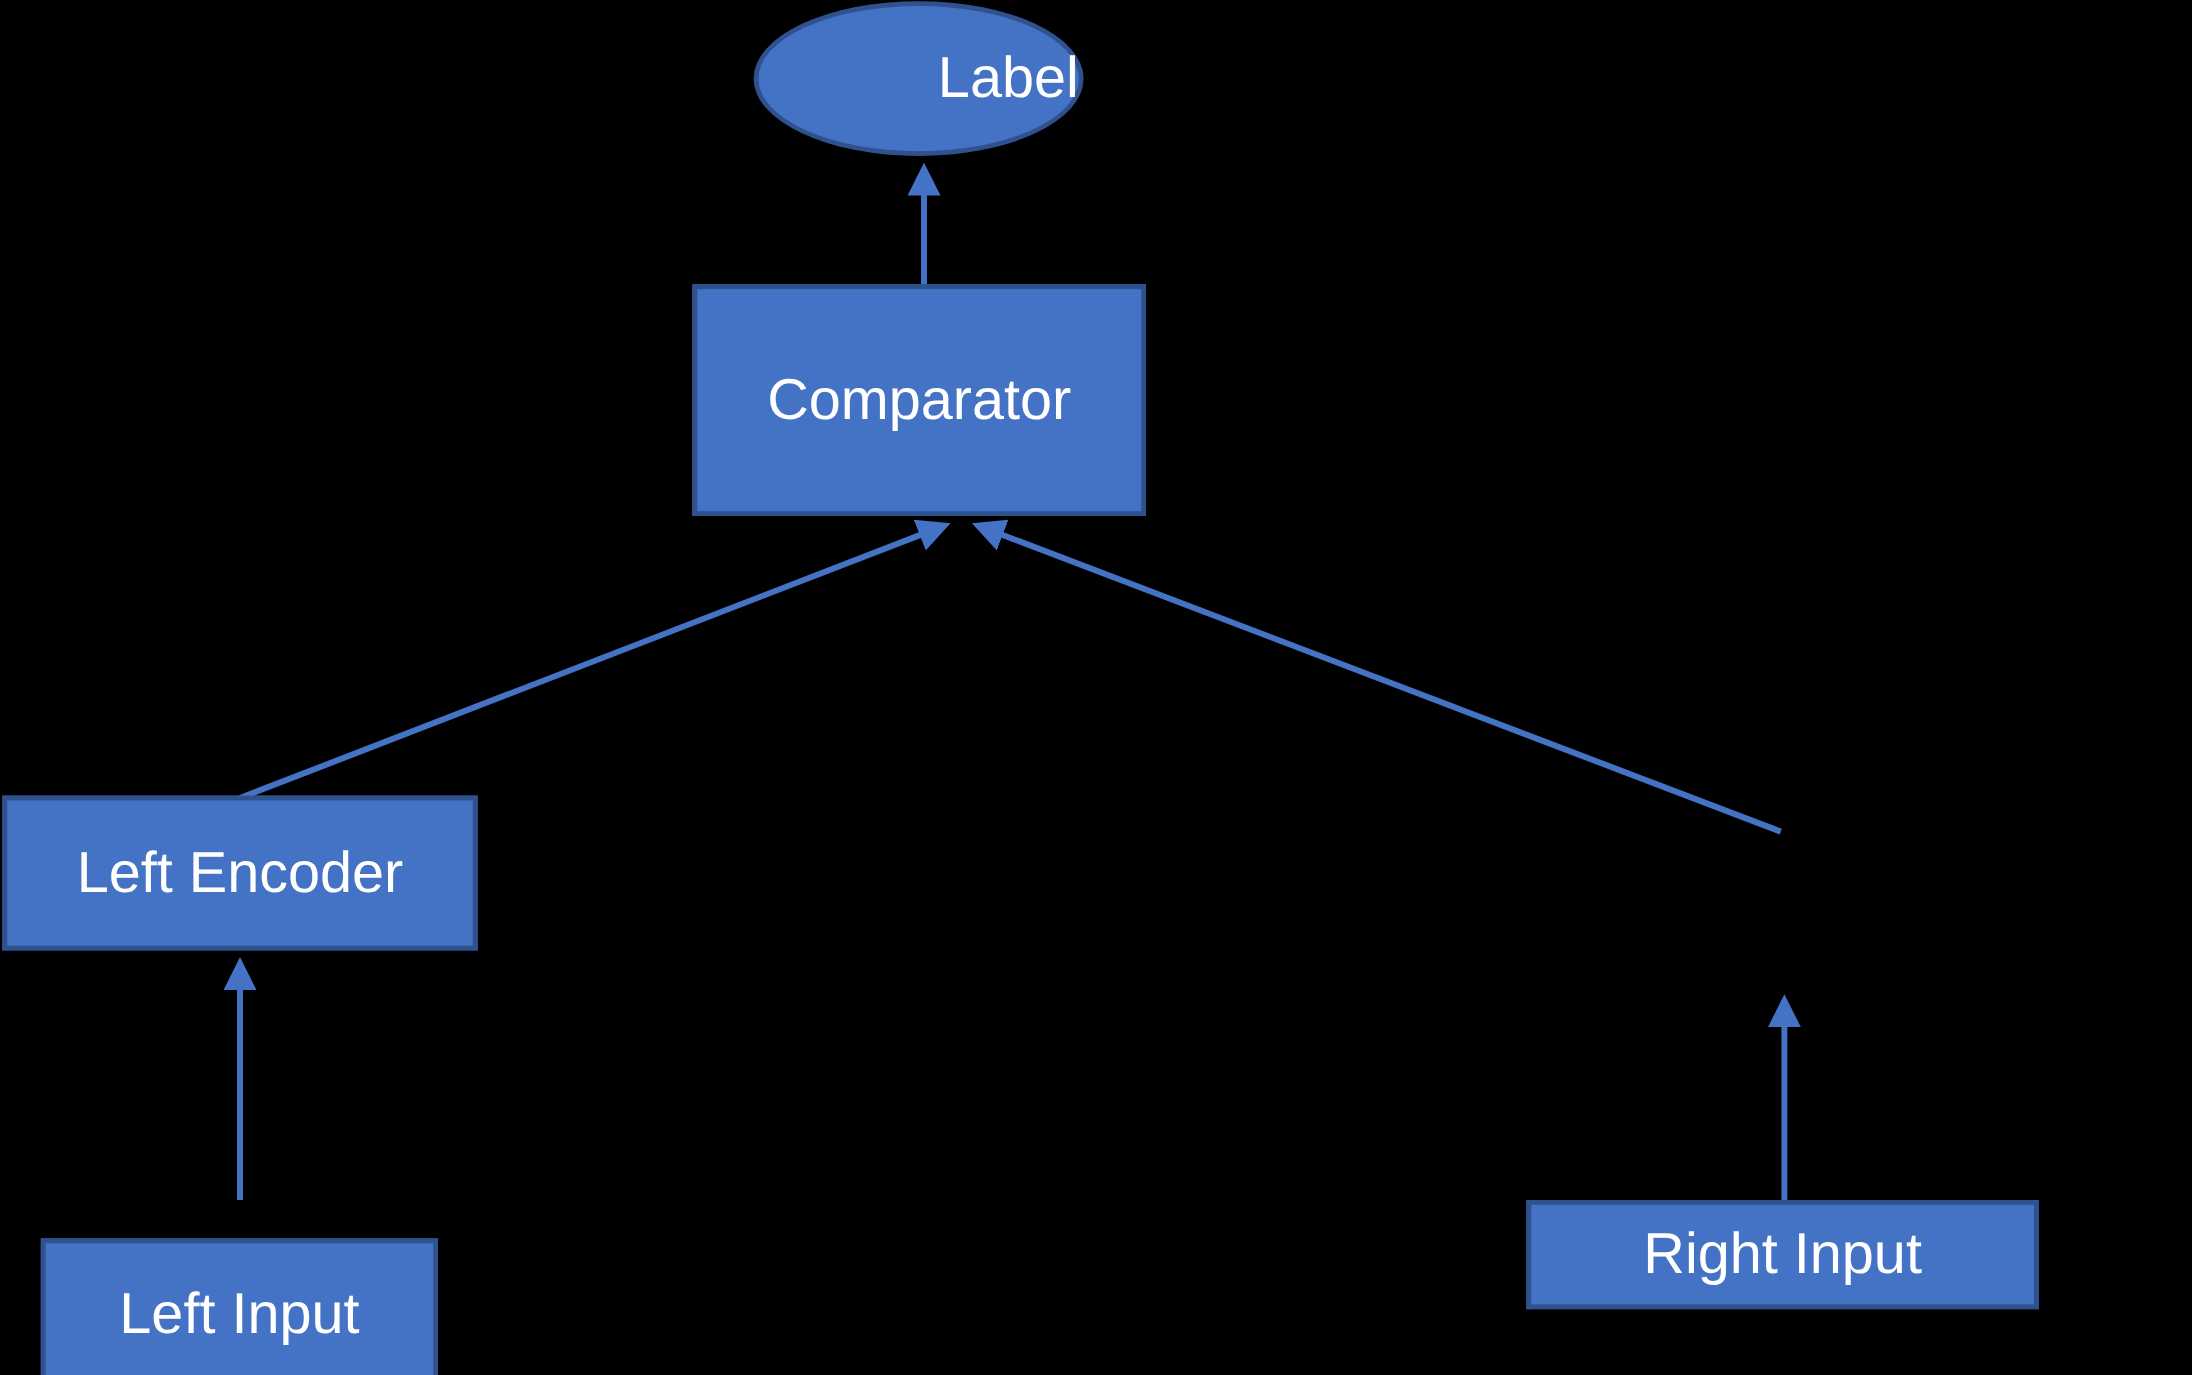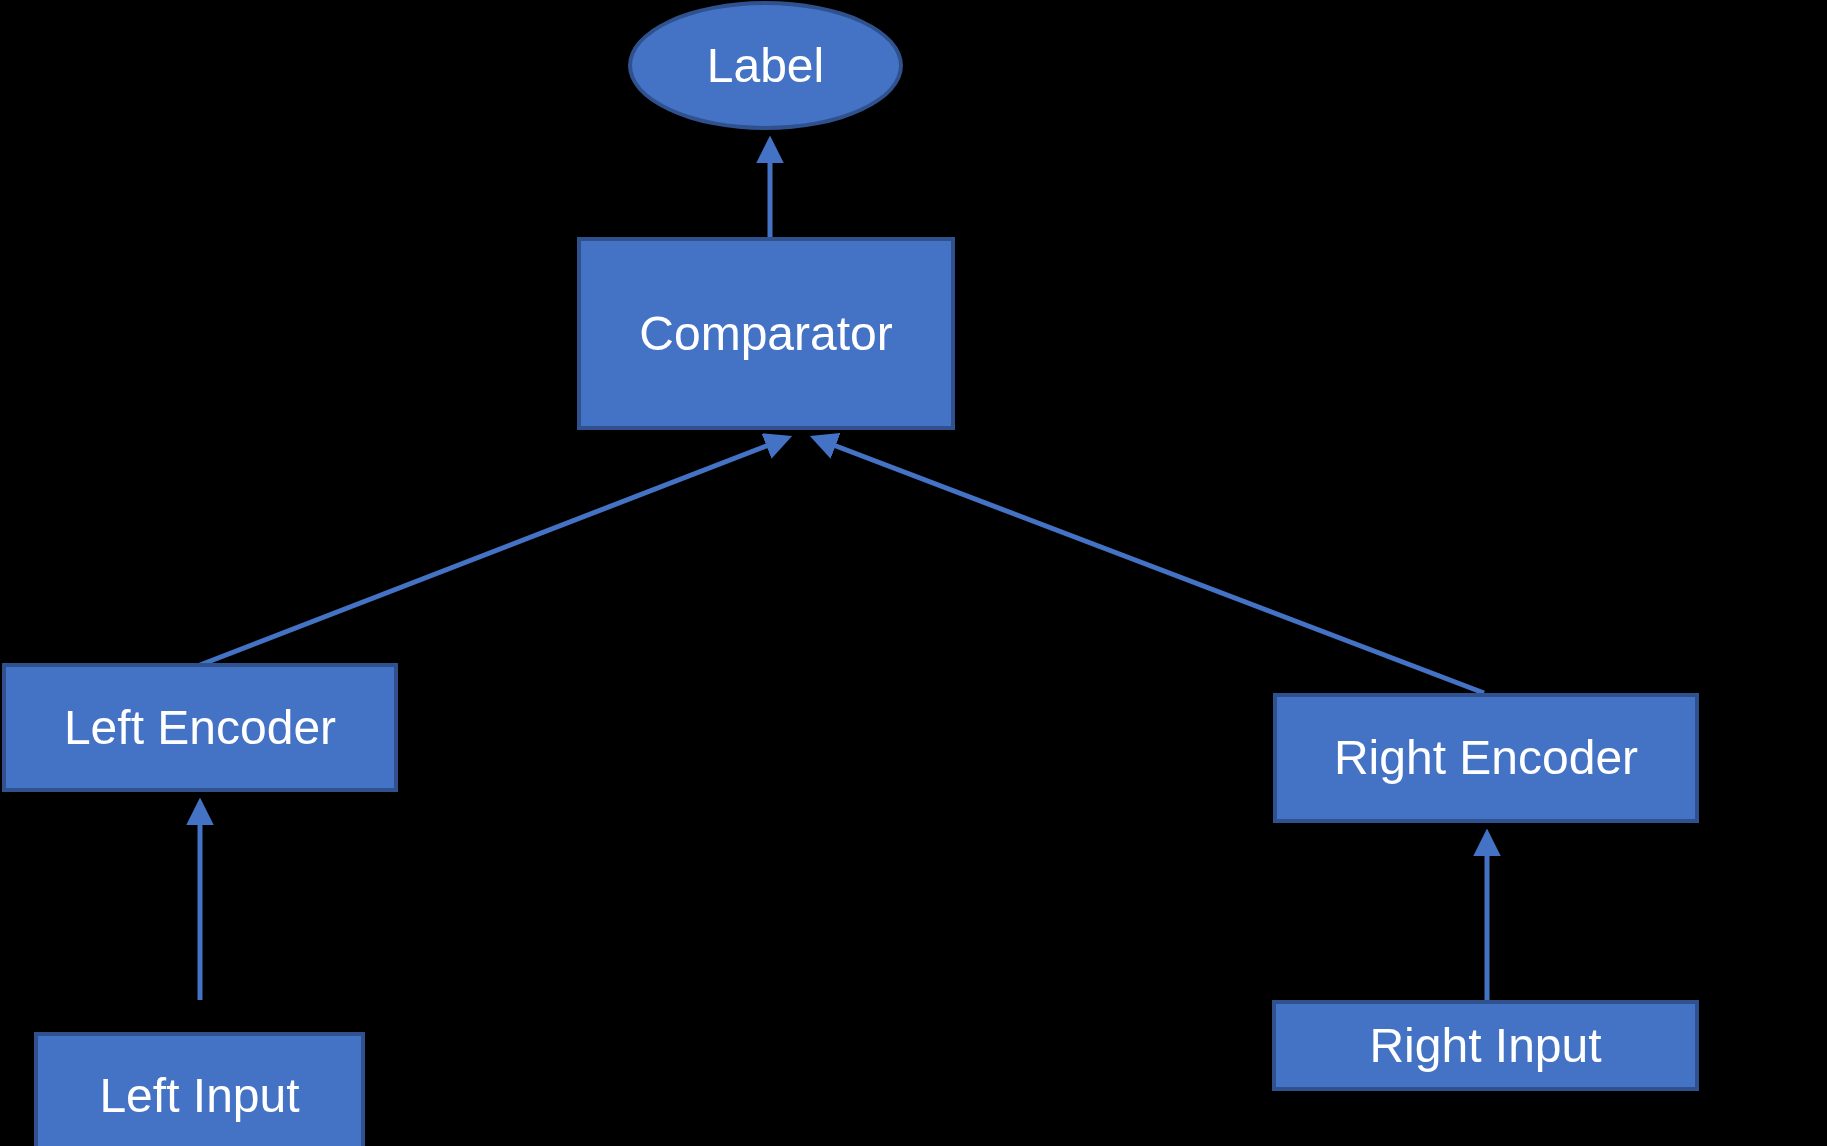--- a/index.html
+++ b/index.html
@@ -34,20 +34,21 @@
     border: 4px solid #2F528F;
     box-sizing: border-box;
     color: #FFFFFF;
     font-size: 48px;
     line-height: 1;
     text-align: center;
     white-space: nowrap;
   }
   .node.ellipse {
     border-radius: 50%;
+    justify-content: flex-end;
   }
   #node-label        { left: 628px;  top: 1px;    width: 275px; height: 129px; }
   #node-comparator   { left: 577px;  top: 237px;  width: 378px; height: 193px; }
   #node-left-encoder { left: 2px;    top: 663px;  width: 396px; height: 129px; }
   #node-right-encoder{ left: 1273px; top: 693px;  width: 426px; height: 130px; }
   #node-left-input   { left: 34px;   top: 1032px; width: 331px; height: 127px; }
   #node-right-input  { left: 1272px; top: 1000px; width: 427px; height: 91px; }
 </style>
 </head>
 <body>
@@ -72,23 +73,20 @@
   </div>
 
   <div class="node" id="node-comparator">
     <span>Comparator</span>
   </div>
 
   <div class="node" id="node-left-encoder">
     <span>Left Encoder</span>
   </div>
 
-  <div class="node" id="node-right-encoder">
-    <span>Right Encoder</span>
-  </div>
 
   <div class="node" id="node-left-input">
     <span>Left Input</span>
   </div>
 
   <div class="node" id="node-right-input">
     <span>Right Input</span>
   </div>
 
 </div>

